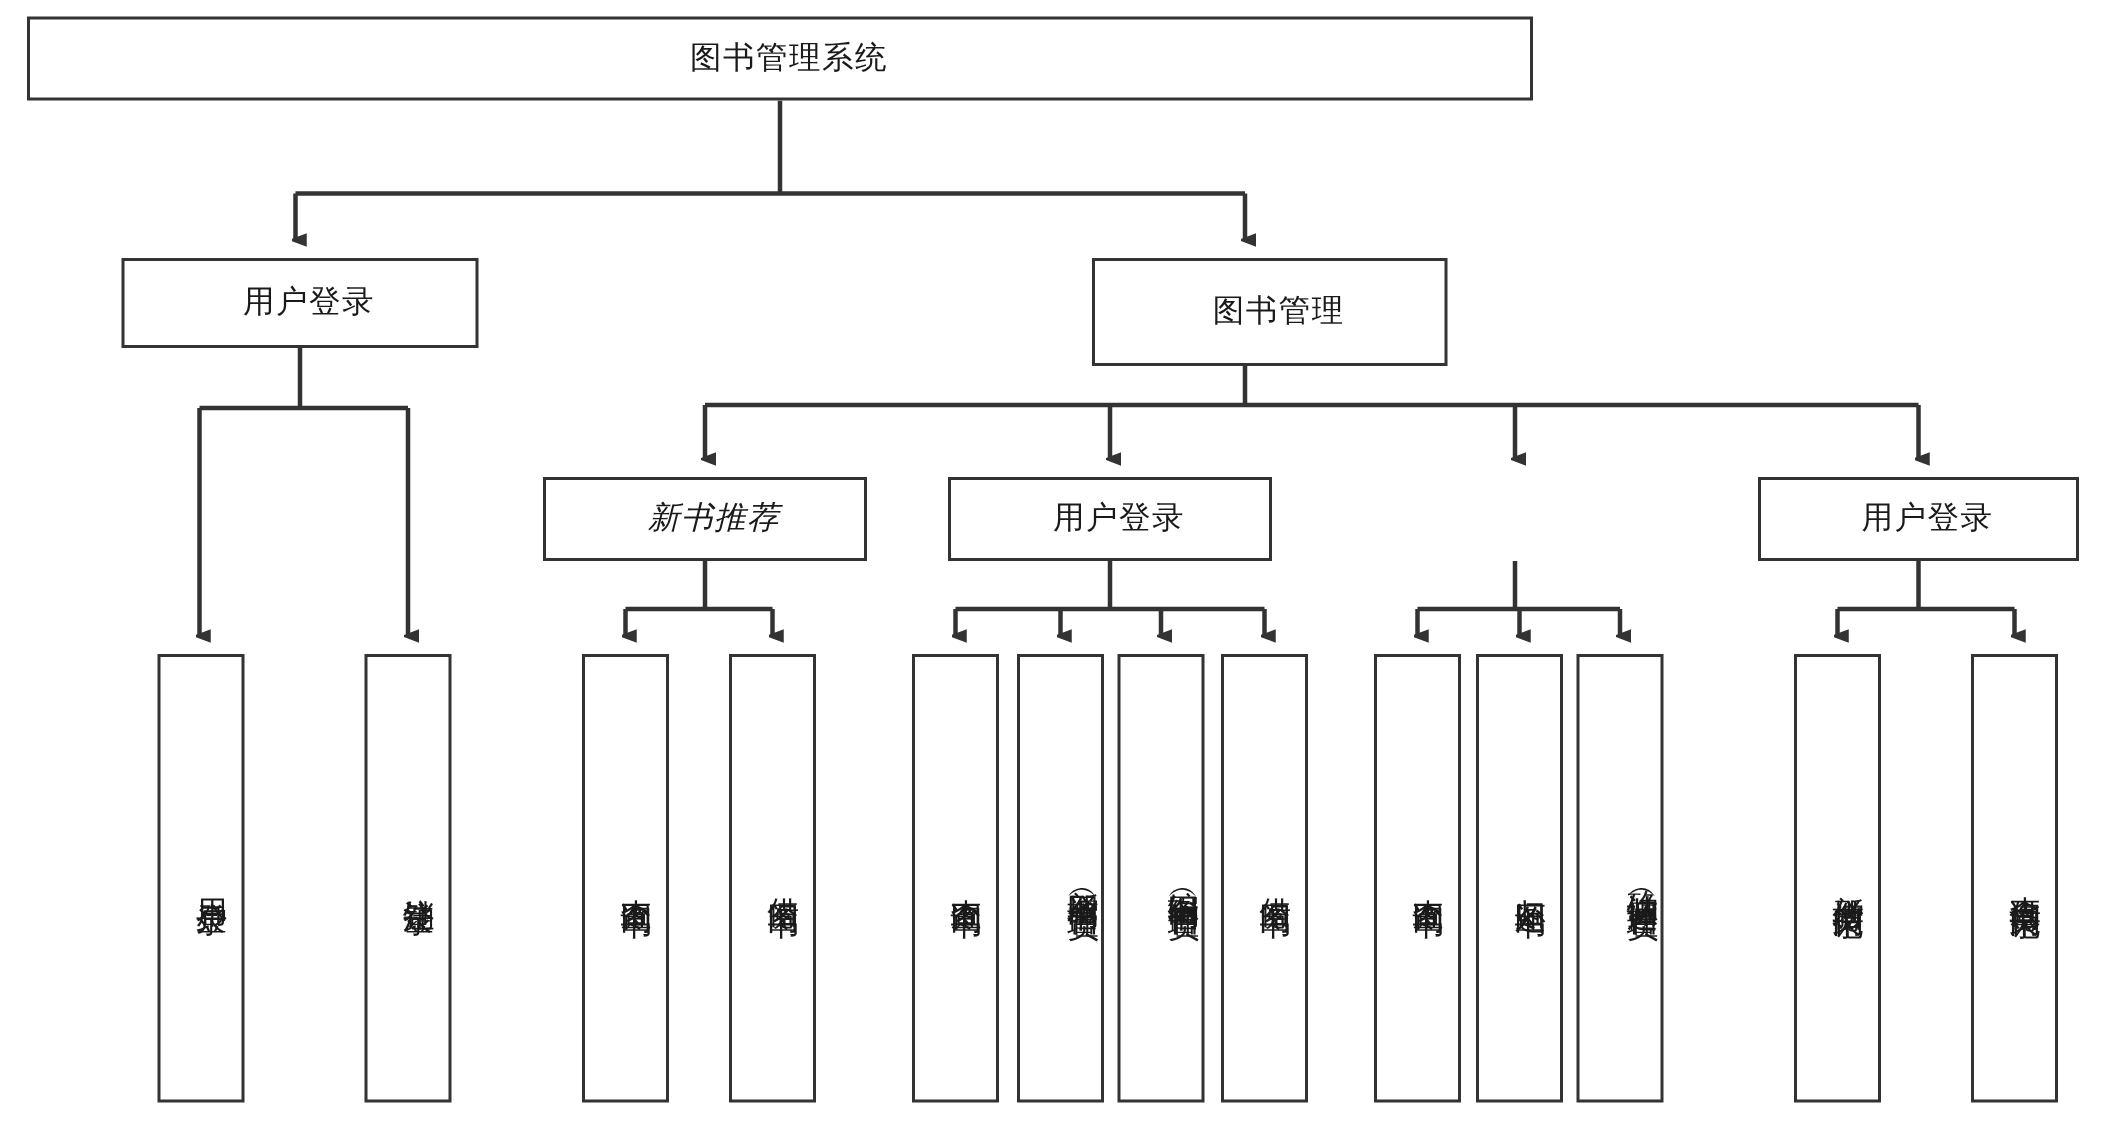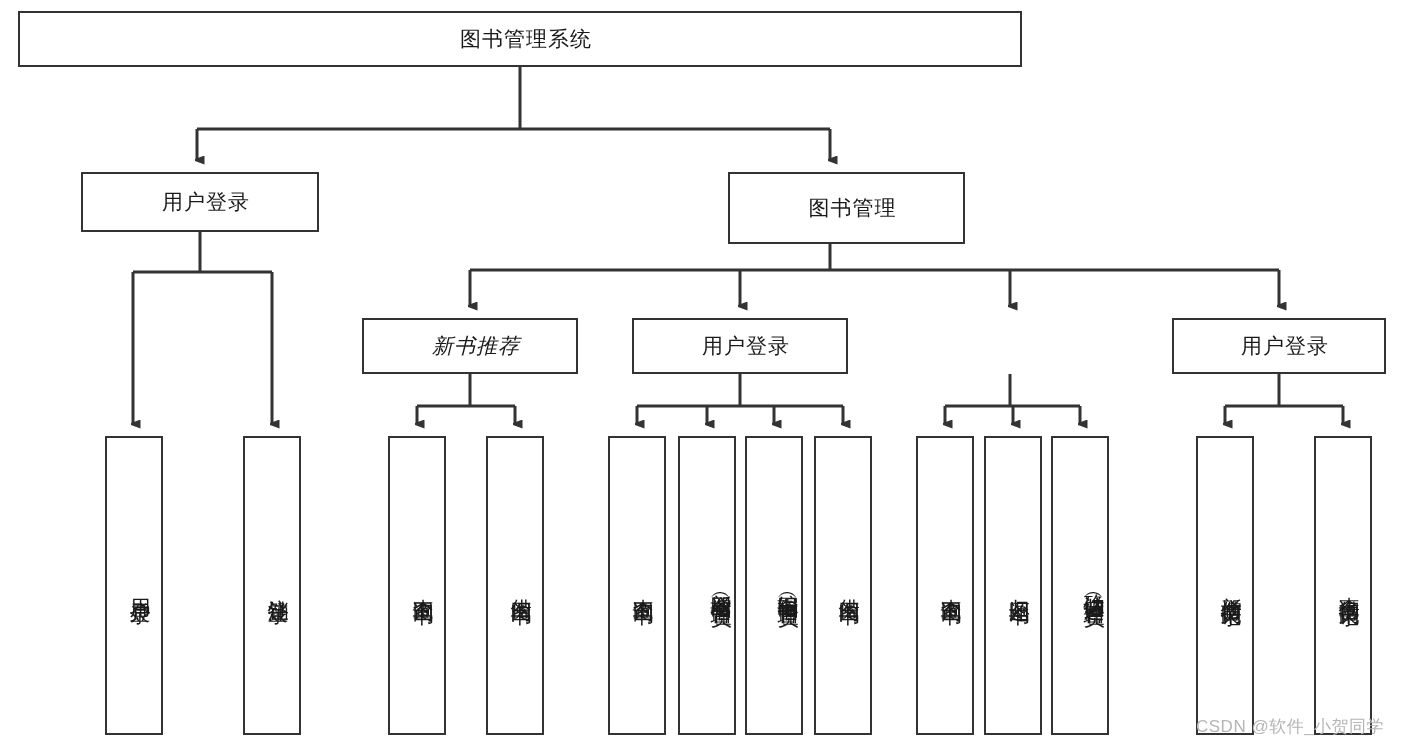--- a/index.html
+++ b/index.html
@@ -179,15 +179,14 @@
     <span>确认归还（管理员）</span>
   </div>
 
   <div class="node vert midalign" style="left:1196px; top:436px; width:58px; height:299px;">
     <span>新增借阅记录</span>
   </div>
   <div class="node vert midalign" style="left:1314px; top:436px; width:58px; height:299px;">
     <span>查询借阅记录</span>
   </div>
 
-  <div class="watermark" style="left:1196px; top:715px;">CSDN @软件_小贺同学</div>
 
 </div>
 
 </body></html>

